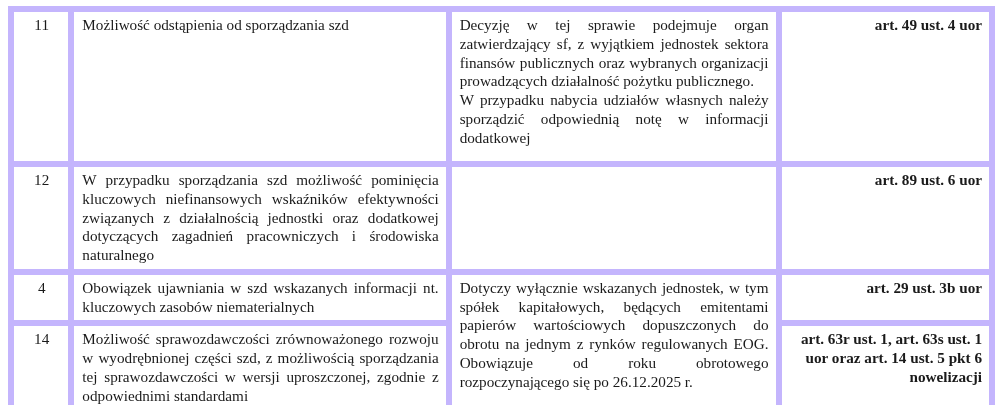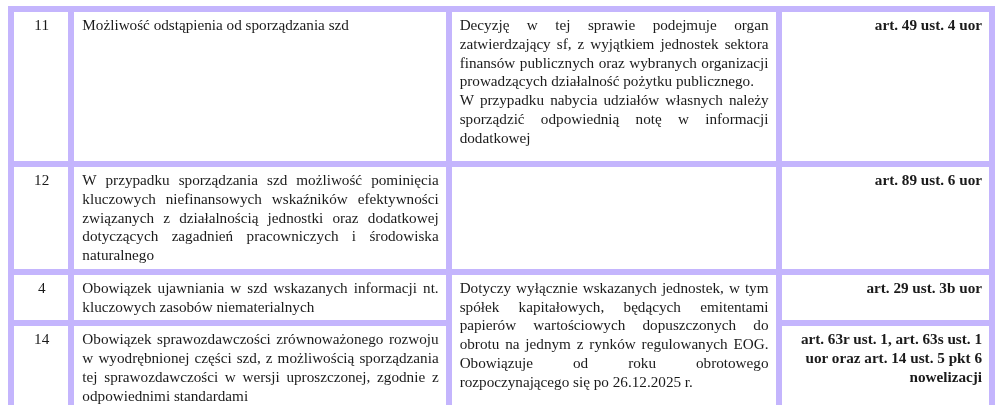--- a/index.html
+++ b/index.html
@@ -126,21 +126,21 @@
         <td class="col-ref">
           <span class="cell-text">art. 29 ust. 3b uor</span>
         </td>
       </tr>
 
       <tr class="r14">
         <td class="col-num">
           <span class="cell-text">14</span>
         </td>
         <td class="col-desc">
-          <span class="cell-text">Obowiązek sprawozdawczości zrównoważonego rozwoju w wyodrębnionej części szd, z możliwością sporządzania tej sprawozdawczości w wersji uproszczonej, zgodnie z odpowiednimi standardami</span>
+          <span class="cell-text">Możliwość sprawozdawczości zrównoważonego rozwoju w wyodrębnionej części szd, z możliwością sporządzania tej sprawozdawczości w wersji uproszczonej, zgodnie z odpowiednimi standardami</span>
         </td>
         <td class="col-ref">
           <span class="cell-text">art. 63r ust. 1, art. 63s ust. 1 uor oraz art. 14 ust. 5 pkt 6 nowelizacji</span>
         </td>
       </tr>
 
     </tbody>
   </table>
 </div>
 

